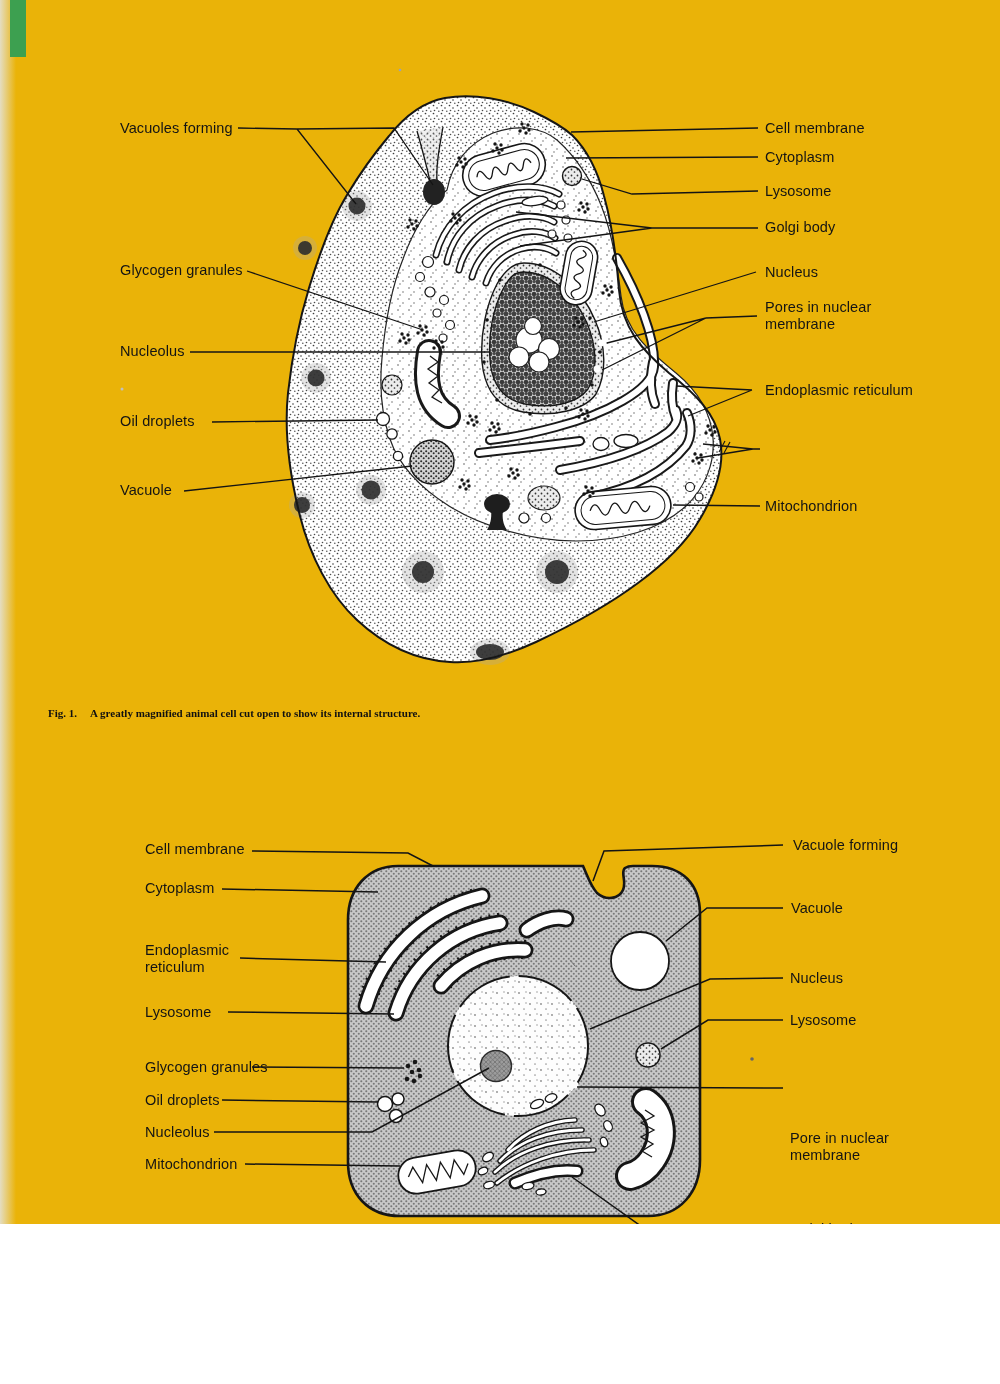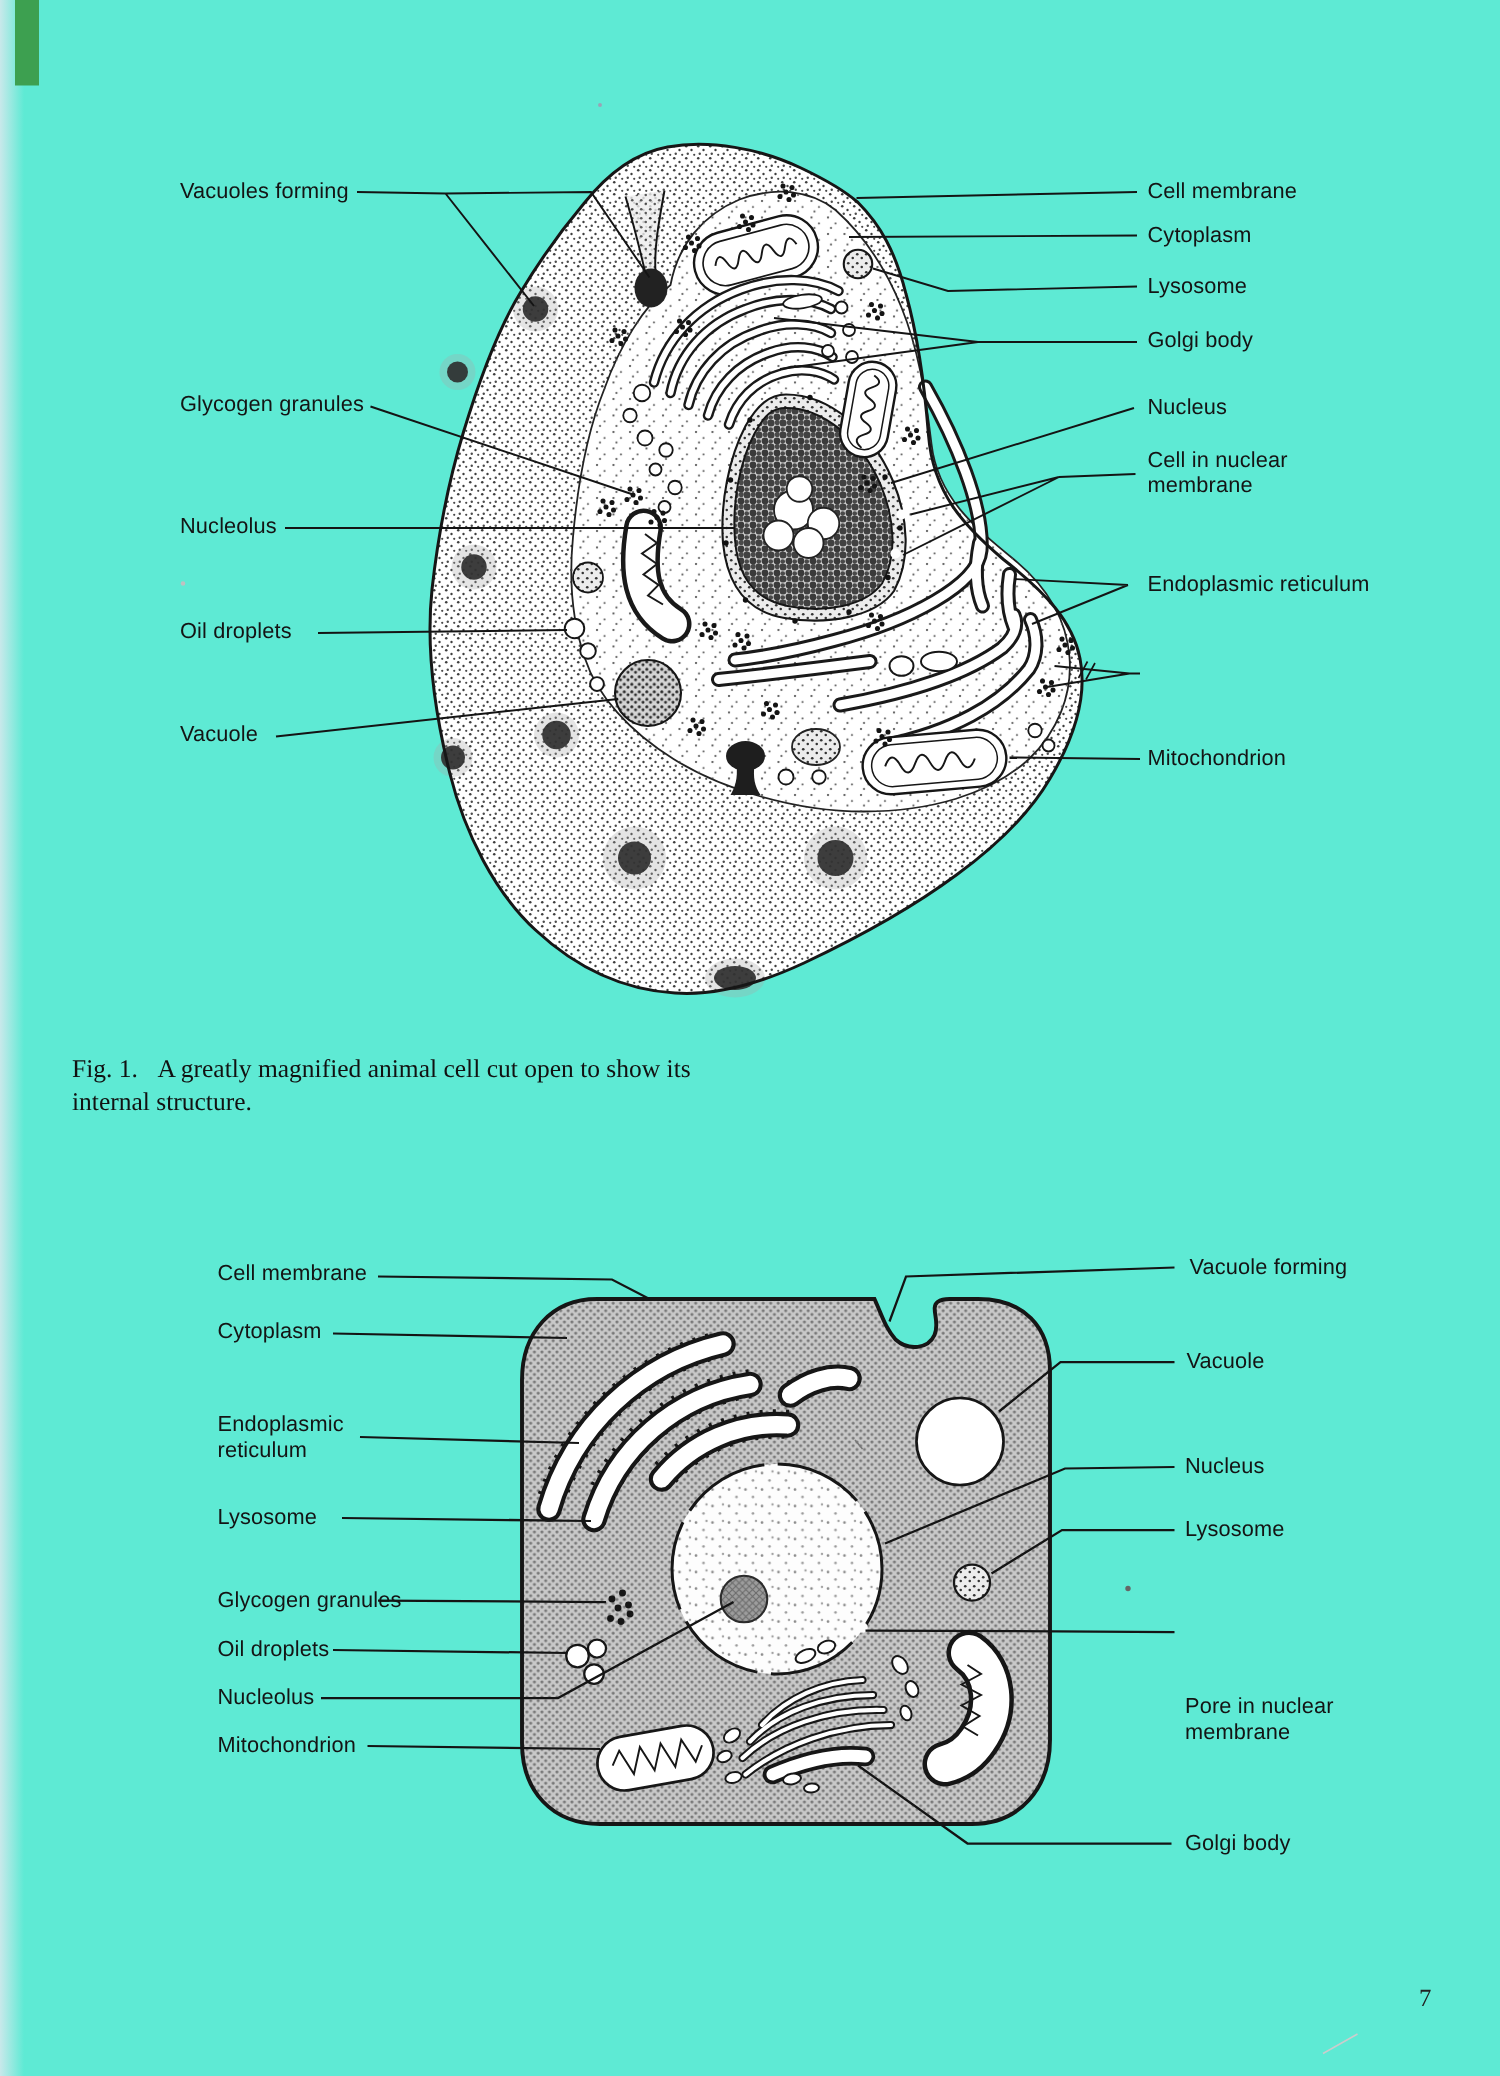--- a/index.html
+++ b/index.html
@@ -1,26 +1,26 @@
 <!DOCTYPE html>
 <html><head>
 <meta charset="utf-8">
 <style>
   html,body{margin:0;padding:0;background:#fff;}
-  #page{position:relative;width:1000px;height:1384px;background:#5eead4;overflow:hidden;
+  #page{position:relative;width:1000px;height:1224px;background:#eab308;overflow:hidden;
         font-family:"Liberation Sans",sans-serif;}
   #scan-edge{position:absolute;left:0;top:0;width:16px;height:100%;
         background:linear-gradient(to right,#e3e8f0,rgba(255,255,255,0));opacity:.8;}
   #green-strip{position:absolute;left:10px;top:0;width:16px;height:57px;background:#3da050;}
   svg{position:absolute;left:0;top:0;}
   .lbl{position:absolute;font-size:14.5px;line-height:17px;color:#141414;
        letter-spacing:.1px;white-space:nowrap;}
   .lbl.wrap{white-space:normal;}
-  .cap{position:absolute;font-family:"Liberation Serif",serif;font-weight:normal;
-       font-size:17px;line-height:22px;color:#111;}
+  .cap{position:absolute;font-family:"Liberation Serif",serif;font-weight:bold;
+       font-size:11px;line-height:22px;color:#111;}
   .cap .fig{margin-right:13px;}
   .pageno{position:absolute;font-family:"Liberation Serif",serif;font-size:16.5px;color:#222;}
   .ld{stroke:#141414;stroke-width:1.3;fill:none;}
   .ld2{stroke:#141414;stroke-width:1.5;fill:none;}
   .bk{stroke:#191919;stroke-width:10;fill:none;stroke-linecap:round;}
   .wt{stroke:#fff;stroke-width:6;fill:none;stroke-linecap:round;}
   .gbk{stroke:#191919;stroke-width:7;fill:none;stroke-linecap:round;}
   .gwt{stroke:#fff;stroke-width:3.8;fill:none;stroke-linecap:round;}
   .Bbk{stroke:#161616;stroke-width:17;fill:none;stroke-linecap:round;}
   .Bwt{stroke:#fff;stroke-width:11.5;fill:none;stroke-linecap:round;}
@@ -495,21 +495,21 @@
   <div class="lbl" style="left:120px;top:262px">Glycogen granules</div>
   <div class="lbl" style="left:120px;top:343px">Nucleolus</div>
   <div class="lbl" style="left:120px;top:413px">Oil droplets</div>
   <div class="lbl" style="left:120px;top:482px">Vacuole</div>
 
   <div class="lbl" style="left:765px;top:120px">Cell membrane</div>
   <div class="lbl" style="left:765px;top:149px">Cytoplasm</div>
   <div class="lbl" style="left:765px;top:183px">Lysosome</div>
   <div class="lbl" style="left:765px;top:219px">Golgi body</div>
   <div class="lbl" style="left:765px;top:264px">Nucleus</div>
-  <div class="lbl wrap" style="left:765px;top:299px;width:122px">Cell in nuclear membrane</div>
+  <div class="lbl wrap" style="left:765px;top:299px;width:122px">Pores in nuclear membrane</div>
   <div class="lbl" style="left:765px;top:382px">Endoplasmic reticulum</div>
   <div class="lbl" style="left:765px;top:498px">Mitochondrion</div>
 
   <div class="cap" style="left:48px;top:702px;width:455px">
     <span class="fig">Fig. 1.</span><span>A greatly magnified animal cell cut open to show its internal structure.</span>
   </div>
 
   <div class="lbl" style="left:145px;top:841px">Cell membrane</div>
   <div class="lbl" style="left:145px;top:880px">Cytoplasm</div>
   <div class="lbl wrap" style="left:145px;top:942px;width:100px">Endoplasmic reticulum</div>

